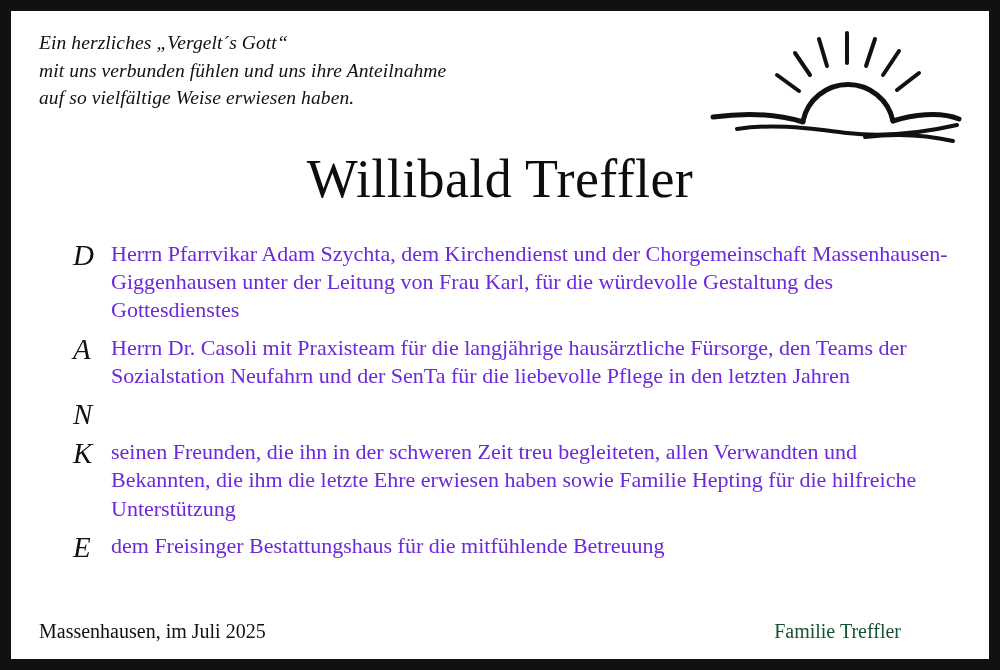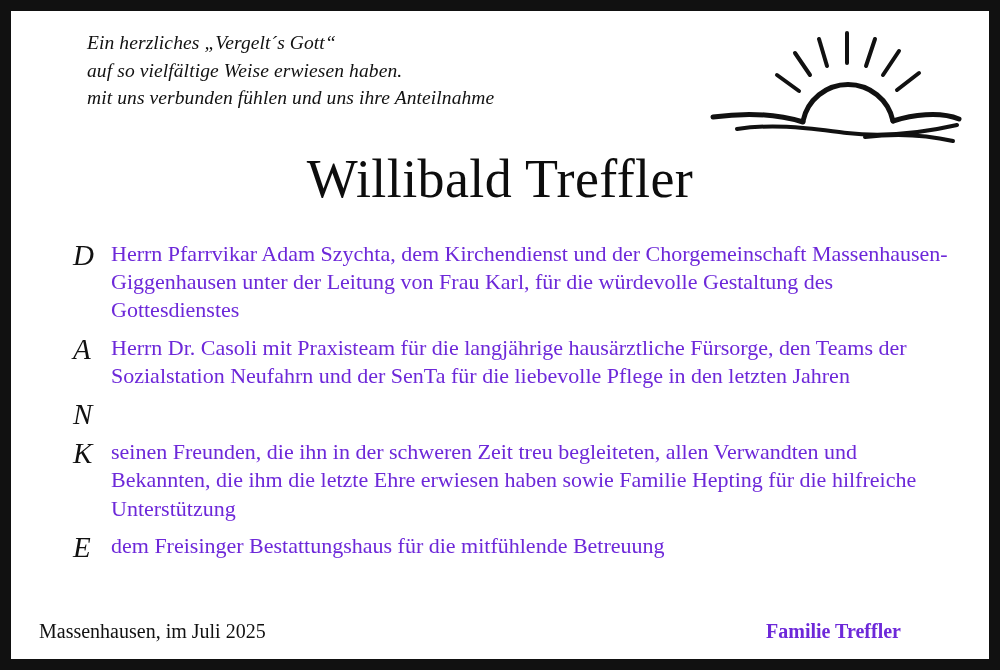--- a/index.html
+++ b/index.html
@@ -28,21 +28,20 @@
   }
 
   
   .intro {
     font-style: italic;
     font-size: 19.5px;
     line-height: 1.42;
     color: #111;
     width: 620px;
     letter-spacing: .1px;
-    margin-left: 48px;
   }
   .intro div { white-space: nowrap; }
 
   
   .sun-art {
     position: absolute;
     top: 14px;
     right: 22px;
     width: 260px;
     height: 120px;
@@ -96,35 +95,35 @@
     justify-content: space-between;
     align-items: baseline;
     gap: 36px;
   }
   .foot-left {
     font-size: 20px;
     color: #111;
   }
   .foot-right {
     font-size: 20px;
-    font-weight: bold;
-    color: #6d28d9;
+    font-weight: normal;
+    color: #14532d;
     padding-right: 60px;
   }
 </style>
 </head>
 <body>
 
 <div class="page">
   <div class="card">
 
     <div class="intro">
       <div>Ein herzliches „Vergelt´s Gott“</div>
+      <div>mit uns verbunden fühlen und uns ihre Anteilnahme</div>
       <div>auf so vielfältige Weise erwiesen haben.</div>
-      <div>mit uns verbunden fühlen und uns ihre Anteilnahme</div>
     </div>
 
     <div class="sun-art">
       <svg viewBox="0 0 260 120" width="260" height="120" aria-hidden="true">
         <g stroke="#111" fill="none" stroke-linecap="round">
 
           <path d="M70 50 L92 66" stroke-width="4"></path>
           <path d="M88 28 L103 50" stroke-width="4"></path>
           <path d="M112 14 L120 41" stroke-width="4"></path>
           <path d="M140 8 L140 38" stroke-width="4"></path>

